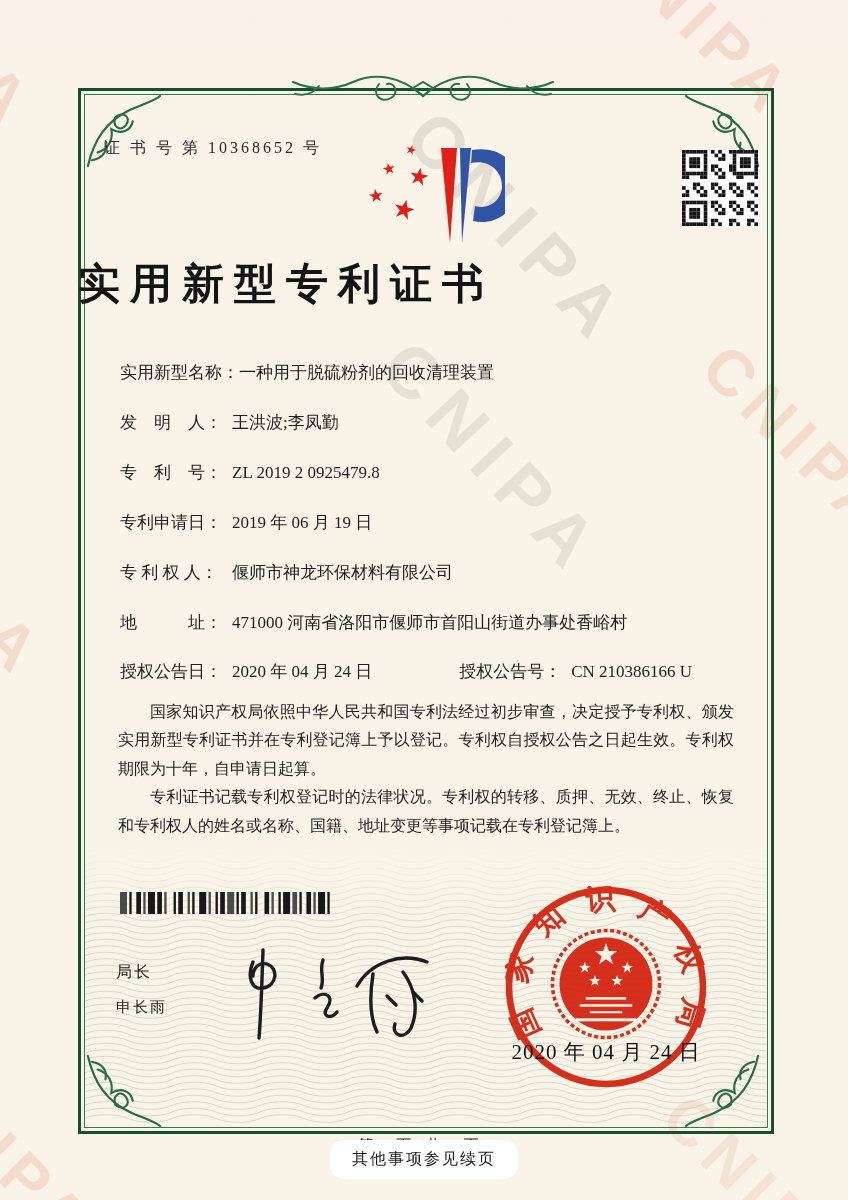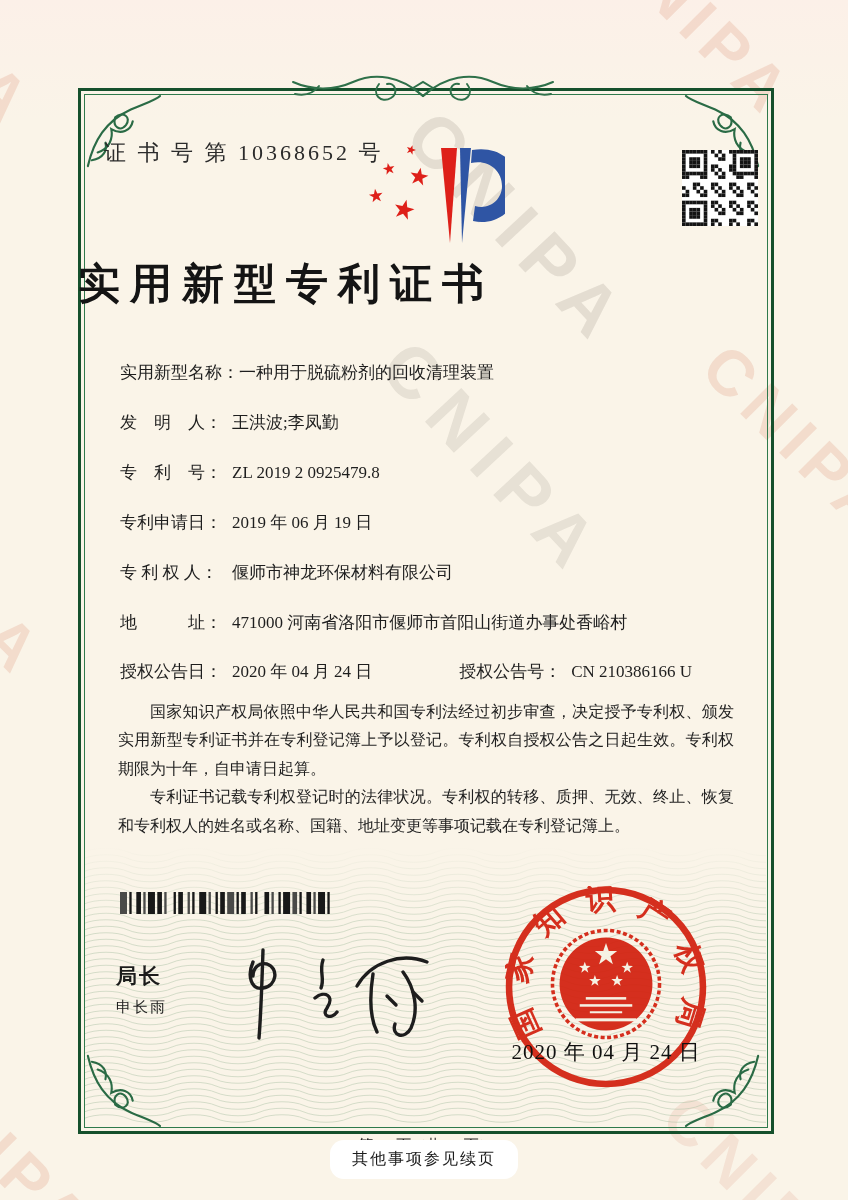--- a/index.html
+++ b/index.html
@@ -12,38 +12,38 @@
   .wm{position:absolute;font-family:"Liberation Sans",sans-serif;font-weight:bold;
       transform-origin:left top;white-space:nowrap;pointer-events:none;}
   .wm.pink{font-size:64px;letter-spacing:9px;color:rgba(228,172,150,0.34);transform:rotate(45deg);}
   .wm.gray{font-size:72px;letter-spacing:14px;color:rgba(138,132,120,0.20);transform:rotate(47deg);}
   
   .frame{position:absolute;left:78px;top:88px;width:690px;height:1040px;
          border:3px solid #15502c;}
   .frame-inner{position:absolute;inset:3px;border:1px solid #2f7a4c;}
   .ornament{position:absolute;pointer-events:none;}
   
-  .cert-no{position:absolute;left:104px;top:138px;font-size:22px;letter-spacing:3px;color:#2b2b2b;}
+  .cert-no{position:absolute;left:104px;top:138px;font-size:16px;letter-spacing:3px;color:#2b2b2b;}
   .title{position:absolute;left:78px;top:256px;width:690px;text-align:left;
          font-size:42px;font-weight:bold;letter-spacing:10px;color:#141414;}
   .row{position:absolute;left:120px;width:610px;font-size:17px;color:#1e1e1e;white-space:nowrap;}
   .row .lbl{display:inline-block;min-width:112px;}
   .grant-group{display:inline-block;}
   .g1{width:335px;}
   .paras{position:absolute;left:118px;top:698px;width:616px;font-size:16px;
          line-height:1.78;color:#1f1f1f;text-align:justify;}
   .paras p{margin:0;text-indent:2em;}
   
   .guilloche{position:absolute;left:84px;top:846px;width:682px;height:281px;overflow:hidden;}
   .guilloche svg{display:block;width:100%;height:100%;}
   .guilloche .fade{position:absolute;left:0;top:0;width:100%;height:80px;
     background:linear-gradient(180deg,#faf4e8 0%,rgba(250,244,232,0) 100%);}
   .barcode{position:absolute;left:120px;top:892px;width:215px;height:22px;}
   .barcode svg{width:100%;height:100%;}
-  .director-title{position:absolute;left:116px;top:962px;font-size:21px;color:#1c1c1c;letter-spacing:2px;font-weight:bold;}
+  .director-title{position:absolute;left:116px;top:962px;font-size:16px;color:#1c1c1c;letter-spacing:2px;}
   .director-name{position:absolute;left:116px;top:998px;font-size:15px;color:#1c1c1c;letter-spacing:2px;}
   .signature{position:absolute;left:225px;top:936px;width:235px;height:112px;}
   .seal{position:absolute;left:505px;top:886px;width:202px;height:202px;opacity:.93;}
   .seal svg{width:100%;height:100%;}
   .seal-date{position:absolute;left:498px;top:1038px;width:216px;text-align:center;
              font-size:21px;color:#101010;letter-spacing:1px;}
   .page-ind{position:absolute;left:78px;top:1136px;width:690px;text-align:center;
             font-size:15px;color:#222;letter-spacing:2px;}
   .note{position:absolute;left:50%;top:1140px;transform:translateX(-50%);
         background:#ffffff;padding:9px 22px;font-size:16px;color:#1d1d1d;letter-spacing:2px;border-radius:14px;}

